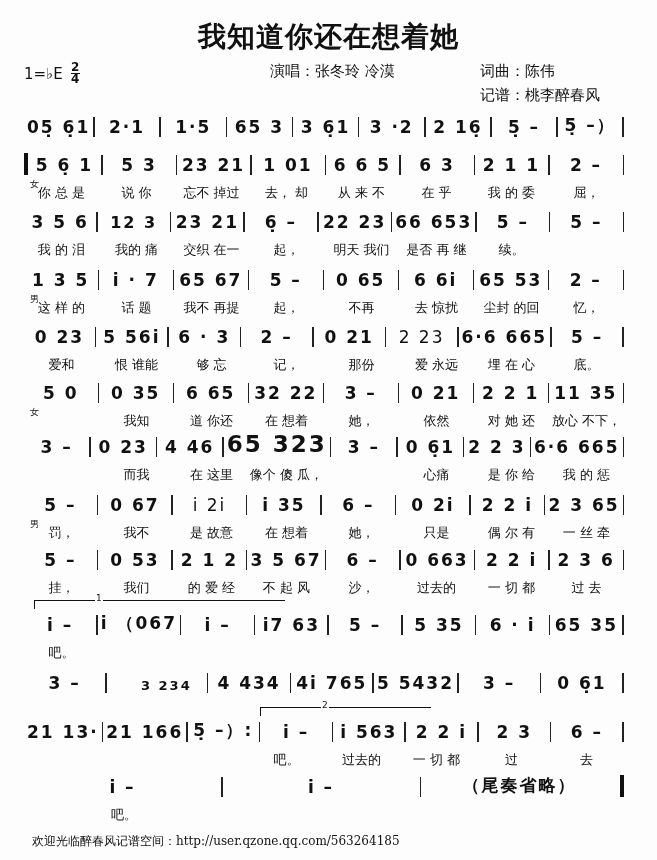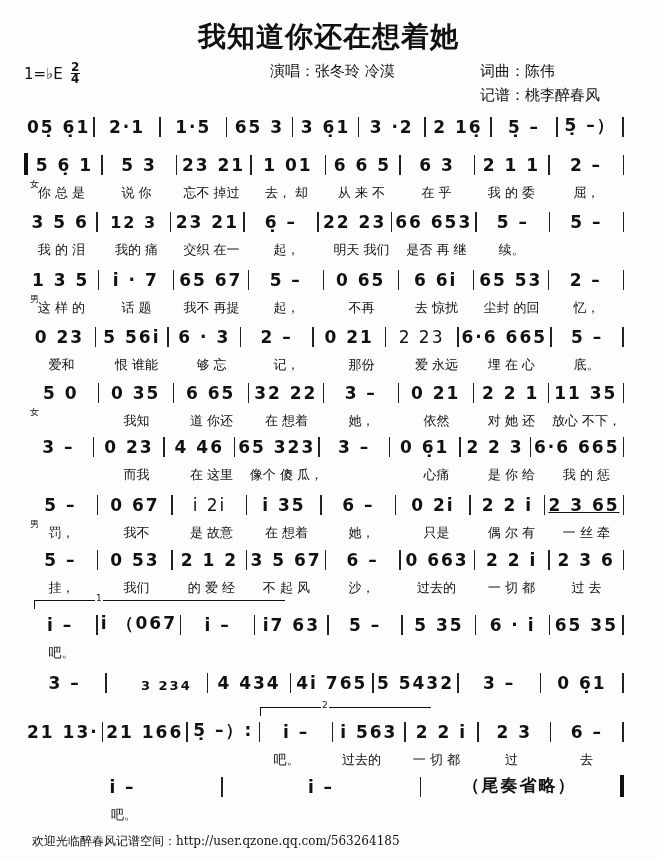--- a/index.html
+++ b/index.html
@@ -217,21 +217,21 @@
       </div>
     </div>
     <div class="line" style="top: 432px;">
       <div class="notes">
         <div class="measure" style="font-weight: bold; font-size: 17px; letter-spacing: 2px; justify-content: center; white-space: nowrap; padding-bottom: 3px;">3 –</div>
         <div class="barline"></div>
         <div class="measure" style="font-weight: bold; font-size: 17px; letter-spacing: 2px; justify-content: center; white-space: nowrap; padding-bottom: 3px;">0 23</div>
         <div class="barline"></div>
         <div class="measure" style="font-weight: bold; font-size: 17px; letter-spacing: 2px; justify-content: center; white-space: nowrap; padding-bottom: 3px;">4 46</div>
         <div class="barline"></div>
-        <div class="measure" style="font-weight: bold; font-size: 17px; letter-spacing: 2px; justify-content: center; white-space: nowrap; padding-bottom: 3px;">65 323</div>
+        <div class="measure" style="font-weight: bold; font-size: 23px; letter-spacing: 2px; justify-content: center; white-space: nowrap; padding-bottom: 3px;">65 323</div>
         <div class="barline"></div>
         <div class="measure" style="font-weight: bold; font-size: 17px; letter-spacing: 2px; justify-content: center; white-space: nowrap; padding-bottom: 3px;">3 –</div>
         <div class="barline"></div>
         <div class="measure" style="font-weight: bold; font-size: 17px; letter-spacing: 2px; justify-content: center; white-space: nowrap; padding-bottom: 3px;">0 6̣1</div>
         <div class="barline"></div>
         <div class="measure" style="font-weight: bold; font-size: 17px; letter-spacing: 2px; justify-content: center; white-space: nowrap; padding-bottom: 3px;">2 2 3</div>
         <div class="barline"></div>
         <div class="measure" style="font-weight: bold; font-size: 17px; letter-spacing: 2px; justify-content: center; white-space: nowrap; padding-bottom: 3px;">6·6 665</div>
         <div class="barline"></div>
       </div>
@@ -256,21 +256,21 @@
         <div class="measure" style="font-weight: normal; font-size: 17px; letter-spacing: 2px; justify-content: center; white-space: nowrap; padding-bottom: 3px;">i 2i</div>
         <div class="barline"></div>
         <div class="measure" style="font-weight: bold; font-size: 17px; letter-spacing: 2px; justify-content: center; white-space: nowrap; padding-bottom: 3px;">i 35</div>
         <div class="barline"></div>
         <div class="measure" style="font-weight: bold; font-size: 17px; letter-spacing: 2px; justify-content: center; white-space: nowrap; padding-bottom: 3px;">6 –</div>
         <div class="barline"></div>
         <div class="measure" style="font-weight: bold; font-size: 17px; letter-spacing: 2px; justify-content: center; white-space: nowrap; padding-bottom: 3px;">0 2i</div>
         <div class="barline"></div>
         <div class="measure" style="font-weight: bold; font-size: 17px; letter-spacing: 2px; justify-content: center; white-space: nowrap; padding-bottom: 3px;">2 2 i</div>
         <div class="barline"></div>
-        <div class="measure" style="font-weight: bold; font-size: 17px; letter-spacing: 2px; justify-content: center; white-space: nowrap; padding-bottom: 3px; text-decoration: underline;">2 3 65</div>
+        <div class="measure" style="font-weight: bold; font-size: 17px; letter-spacing: 2px; justify-content: center; white-space: nowrap; padding-bottom: 3px;">2 3 65</div>
         <div class="barline"></div>
       </div>
       <div class="lyrics">
         <span class="lyr">罚，</span>
         <span class="lyr">我不</span>
         <span class="lyr">是 故意</span>
         <span class="lyr">在 想着</span>
         <span class="lyr">她，</span>
         <span class="lyr">只是</span>
         <span class="lyr">偶 尔 有</span>

